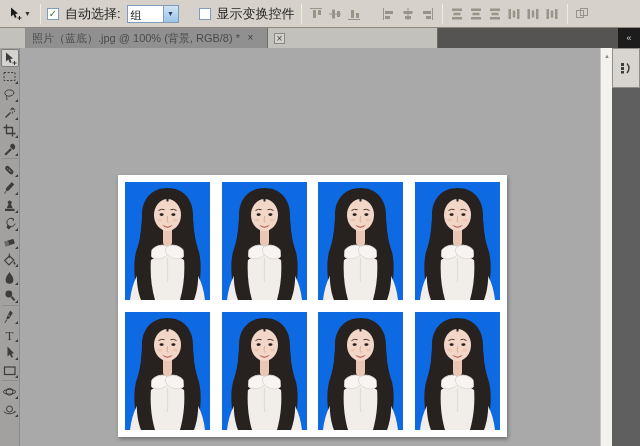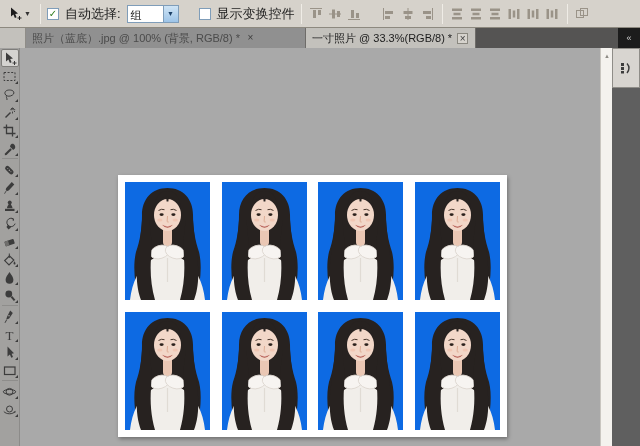--- a/index.html
+++ b/index.html
@@ -24,21 +24,21 @@
     display:flex; align-items:center; justify-content:center; }
   .icon-group { display:flex; gap:2px; align-items:center; }
   .mini-btn { width:17px; height:17px; display:flex; align-items:center; justify-content:center; }
 
   
   #tab-bar { position:absolute; left:0; top:28px; width:640px; height:20px;
     background:#555453; display:flex; align-items:stretch; }
   #tab-bar .left-pad { width:26px; background:#c3c1bc; border-right:1px solid #8f8d88; }
   .doc-tab { display:flex; align-items:center; gap:5px; padding:0 6px;
     font-size:11px; border-right:1px solid #6e6c69; white-space:nowrap; overflow:hidden; }
-  .doc-tab.inactive { background:#909090; color:#4b4b4b; width:280px; }
+  .doc-tab.inactive { background:#909090; color:#4b4b4b; width:242px; }
   .doc-tab.active { background:#c3c1bc; color:#1c1c1c; width:170px; }
   .tab-close { font-size:10px; line-height:10px; width:11px; height:11px; text-align:center;
     color:#3e3e3e; flex:0 0 auto; }
   .doc-tab.active .tab-close { border:1px solid #8a8880; background:#d6d3cd; }
   #tab-bar .fill { flex:1; }
   #tab-corner { width:22px; background:#1c1c1c; color:#cfcfcf; font-size:9px;
     display:flex; align-items:center; justify-content:center; }
 
   
   #toolbox { position:absolute; left:0; top:48px; width:20px; height:398px;
@@ -243,21 +243,20 @@
   </div>
 
   <div id="tab-bar">
     <span class="left-pad"></span>
     <span id="tabs-container" style="display:flex">
         <span class="doc-tab inactive">
           <span>照片（蓝底）.jpg @ 100% (背景, RGB/8) *</span>
           <span class="tab-close">×</span>
         </span>
         <span class="doc-tab active">
-          <span>一寸照片 @ 33.3%(RGB/8) *</span>
           <span class="tab-close">×</span>
         </span>
       </span>
     <span class="fill"></span>
     <span id="tab-corner">«</span>
   </div>
 
   <div id="toolbox">
       <div class="tool selected">
         <svg width="15" height="15" viewBox="0 0 15 15">

